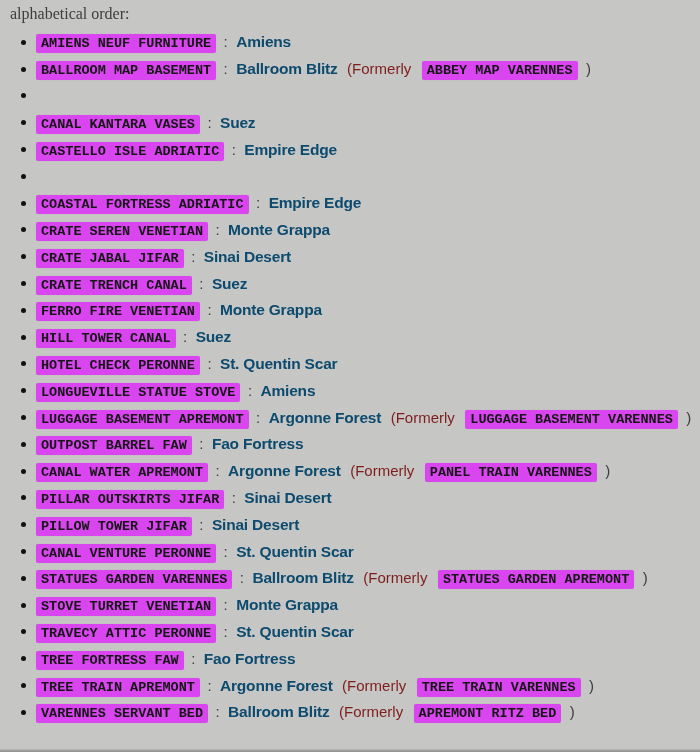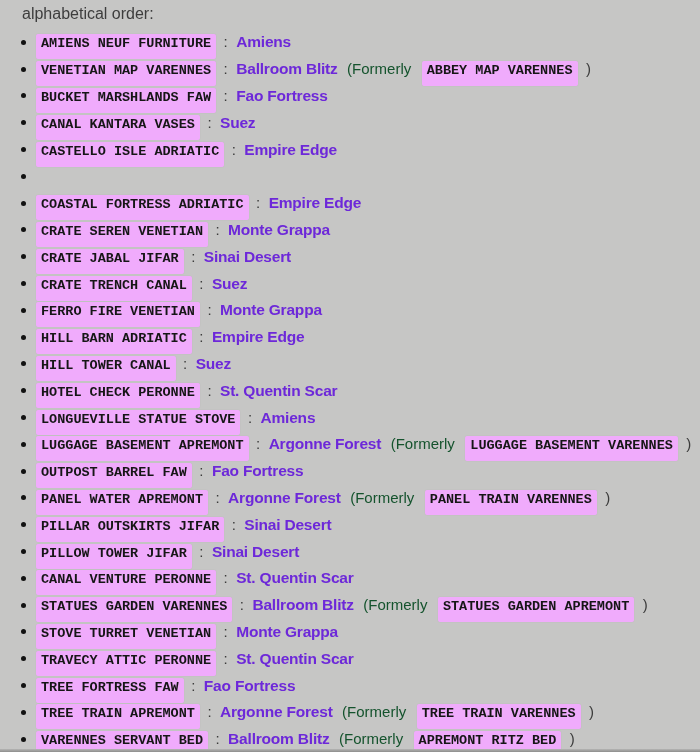--- a/index.html
+++ b/index.html
@@ -9,24 +9,25 @@
   body {
     width: 700px;
     height: 752px;
     overflow: hidden;
     position: relative;
     background: #c6c6c5;
     font-family: "Liberation Sans", sans-serif;
     -webkit-font-smoothing: antialiased;
   }
   .page-header {
-    padding: 3px 0 0 22px;
+    padding: 3px 0 0 10px;
     font-size: 16px;
     line-height: 22px;
     color: #3d3d3d;
+    font-family: Liberation Serif, serif;
   }
   ul.code-list {
     list-style: none;
     margin: 4px 0 0 0;
     padding: 0;
   }
   li.row {
     height: 26.8px;
     display: flex;
     align-items: center;
@@ -42,39 +43,39 @@
   }
   .line {
     display: inline-block;
     white-space: nowrap;
   }
   .code {
     font-family: "Liberation Mono", monospace;
     font-weight: 700;
     font-size: 13.5px;
     color: #161616;
-    background: #f0abfc;
-    padding: 2px 5px 8px 5px;
+    background: #d946ef;
+    padding: 2px 5px 2px 5px;
     border-radius: 2px;
     box-shadow: 0 0 1px rgba(0,0,0,0.12);
   }
   .sep {
     font-size: 15px;
     color: #3c3c3c;
     margin: 0 4px 0 3px;
   }
   .map-name {
     font-size: 15.5px;
     font-weight: 700;
-    color: #6d28d9;
+    color: #0c4a6e;
     letter-spacing: -0.2px;
   }
   .formerly-prefix {
     font-size: 15px;
-    color: #14532d;
+    color: #7f1d1d;
     margin: 0 6px 0 5px;
   }
   .formerly-suffix {
     font-size: 15px;
     color: #3c3c3c;
     margin-left: 4px;
   }
   .bottom-edge {
     position: absolute;
     left: 0;
@@ -96,289 +97,274 @@
       <span class="code">AMIENS NEUF FURNITURE</span>
       <span class="sep">:</span>
       <span class="map-name">Amiens</span>
       
     </span>
   </li>
 
   <li class="row">
     <span class="bullet"></span>
     <span class="line">
-      <span class="code">VENETIAN MAP VARENNES</span>
+      <span class="code">BALLROOM MAP BASEMENT</span>
       <span class="sep">:</span>
       <span class="map-name">Ballroom Blitz</span>
       <span class="formerly">
         <span class="formerly-prefix">(Formerly</span>
         <span class="code formerly-code">ABBEY MAP VARENNES</span>
         <span class="formerly-suffix">)</span>
       </span>
     </span>
   </li>
 
   <li class="row">
     <span class="bullet"></span>
-    <span class="line">
-      <span class="code">BUCKET MARSHLANDS FAW</span>
+  </li>
+
+  <li class="row">
+    <span class="bullet"></span>
+    <span class="line">
+      <span class="code">CANAL KANTARA VASES</span>
+      <span class="sep">:</span>
+      <span class="map-name">Suez</span>
+      
+    </span>
+  </li>
+
+  <li class="row">
+    <span class="bullet"></span>
+    <span class="line">
+      <span class="code">CASTELLO ISLE ADRIATIC</span>
+      <span class="sep">:</span>
+      <span class="map-name">Empire Edge</span>
+      
+    </span>
+  </li>
+
+  <li class="row">
+    <span class="bullet"></span>
+  </li>
+
+  <li class="row">
+    <span class="bullet"></span>
+    <span class="line">
+      <span class="code">COASTAL FORTRESS ADRIATIC</span>
+      <span class="sep">:</span>
+      <span class="map-name">Empire Edge</span>
+      
+    </span>
+  </li>
+
+  <li class="row">
+    <span class="bullet"></span>
+    <span class="line">
+      <span class="code">CRATE SEREN VENETIAN</span>
+      <span class="sep">:</span>
+      <span class="map-name">Monte Grappa</span>
+      
+    </span>
+  </li>
+
+  <li class="row">
+    <span class="bullet"></span>
+    <span class="line">
+      <span class="code">CRATE JABAL JIFAR</span>
+      <span class="sep">:</span>
+      <span class="map-name">Sinai Desert</span>
+      
+    </span>
+  </li>
+
+  <li class="row">
+    <span class="bullet"></span>
+    <span class="line">
+      <span class="code">CRATE TRENCH CANAL</span>
+      <span class="sep">:</span>
+      <span class="map-name">Suez</span>
+      
+    </span>
+  </li>
+
+  <li class="row">
+    <span class="bullet"></span>
+    <span class="line">
+      <span class="code">FERRO FIRE VENETIAN</span>
+      <span class="sep">:</span>
+      <span class="map-name">Monte Grappa</span>
+      
+    </span>
+  </li>
+
+
+  <li class="row">
+    <span class="bullet"></span>
+    <span class="line">
+      <span class="code">HILL TOWER CANAL</span>
+      <span class="sep">:</span>
+      <span class="map-name">Suez</span>
+      
+    </span>
+  </li>
+
+  <li class="row">
+    <span class="bullet"></span>
+    <span class="line">
+      <span class="code">HOTEL CHECK PERONNE</span>
+      <span class="sep">:</span>
+      <span class="map-name">St. Quentin Scar</span>
+      
+    </span>
+  </li>
+
+  <li class="row">
+    <span class="bullet"></span>
+    <span class="line">
+      <span class="code">LONGUEVILLE STATUE STOVE</span>
+      <span class="sep">:</span>
+      <span class="map-name">Amiens</span>
+      
+    </span>
+  </li>
+
+  <li class="row">
+    <span class="bullet"></span>
+    <span class="line">
+      <span class="code">LUGGAGE BASEMENT APREMONT</span>
+      <span class="sep">:</span>
+      <span class="map-name">Argonne Forest</span>
+      <span class="formerly">
+        <span class="formerly-prefix">(Formerly</span>
+        <span class="code formerly-code">LUGGAGE BASEMENT VARENNES</span>
+        <span class="formerly-suffix">)</span>
+      </span>
+    </span>
+  </li>
+
+  <li class="row">
+    <span class="bullet"></span>
+    <span class="line">
+      <span class="code">OUTPOST BARREL FAW</span>
       <span class="sep">:</span>
       <span class="map-name">Fao Fortress</span>
       
     </span>
   </li>
 
   <li class="row">
     <span class="bullet"></span>
     <span class="line">
-      <span class="code">CANAL KANTARA VASES</span>
-      <span class="sep">:</span>
-      <span class="map-name">Suez</span>
-      
-    </span>
-  </li>
-
-  <li class="row">
-    <span class="bullet"></span>
-    <span class="line">
-      <span class="code">CASTELLO ISLE ADRIATIC</span>
-      <span class="sep">:</span>
-      <span class="map-name">Empire Edge</span>
-      
-    </span>
-  </li>
-
-  <li class="row">
-    <span class="bullet"></span>
-  </li>
-
-  <li class="row">
-    <span class="bullet"></span>
-    <span class="line">
-      <span class="code">COASTAL FORTRESS ADRIATIC</span>
-      <span class="sep">:</span>
-      <span class="map-name">Empire Edge</span>
-      
-    </span>
-  </li>
-
-  <li class="row">
-    <span class="bullet"></span>
-    <span class="line">
-      <span class="code">CRATE SEREN VENETIAN</span>
+      <span class="code">CANAL WATER APREMONT</span>
+      <span class="sep">:</span>
+      <span class="map-name">Argonne Forest</span>
+      <span class="formerly">
+        <span class="formerly-prefix">(Formerly</span>
+        <span class="code formerly-code">PANEL TRAIN VARENNES</span>
+        <span class="formerly-suffix">)</span>
+      </span>
+    </span>
+  </li>
+
+  <li class="row">
+    <span class="bullet"></span>
+    <span class="line">
+      <span class="code">PILLAR OUTSKIRTS JIFAR</span>
+      <span class="sep">:</span>
+      <span class="map-name">Sinai Desert</span>
+      
+    </span>
+  </li>
+
+  <li class="row">
+    <span class="bullet"></span>
+    <span class="line">
+      <span class="code">PILLOW TOWER JIFAR</span>
+      <span class="sep">:</span>
+      <span class="map-name">Sinai Desert</span>
+      
+    </span>
+  </li>
+
+  <li class="row">
+    <span class="bullet"></span>
+    <span class="line">
+      <span class="code">CANAL VENTURE PERONNE</span>
+      <span class="sep">:</span>
+      <span class="map-name">St. Quentin Scar</span>
+      
+    </span>
+  </li>
+
+  <li class="row">
+    <span class="bullet"></span>
+    <span class="line">
+      <span class="code">STATUES GARDEN VARENNES</span>
+      <span class="sep">:</span>
+      <span class="map-name">Ballroom Blitz</span>
+      <span class="formerly">
+        <span class="formerly-prefix">(Formerly</span>
+        <span class="code formerly-code">STATUES GARDEN APREMONT</span>
+        <span class="formerly-suffix">)</span>
+      </span>
+    </span>
+  </li>
+
+  <li class="row">
+    <span class="bullet"></span>
+    <span class="line">
+      <span class="code">STOVE TURRET VENETIAN</span>
       <span class="sep">:</span>
       <span class="map-name">Monte Grappa</span>
       
     </span>
   </li>
 
   <li class="row">
     <span class="bullet"></span>
     <span class="line">
-      <span class="code">CRATE JABAL JIFAR</span>
-      <span class="sep">:</span>
-      <span class="map-name">Sinai Desert</span>
-      
-    </span>
-  </li>
-
-  <li class="row">
-    <span class="bullet"></span>
-    <span class="line">
-      <span class="code">CRATE TRENCH CANAL</span>
-      <span class="sep">:</span>
-      <span class="map-name">Suez</span>
-      
-    </span>
-  </li>
-
-  <li class="row">
-    <span class="bullet"></span>
-    <span class="line">
-      <span class="code">FERRO FIRE VENETIAN</span>
-      <span class="sep">:</span>
-      <span class="map-name">Monte Grappa</span>
-      
-    </span>
-  </li>
-
-  <li class="row">
-    <span class="bullet"></span>
-    <span class="line">
-      <span class="code">HILL BARN ADRIATIC</span>
-      <span class="sep">:</span>
-      <span class="map-name">Empire Edge</span>
-      
-    </span>
-  </li>
-
-  <li class="row">
-    <span class="bullet"></span>
-    <span class="line">
-      <span class="code">HILL TOWER CANAL</span>
-      <span class="sep">:</span>
-      <span class="map-name">Suez</span>
-      
-    </span>
-  </li>
-
-  <li class="row">
-    <span class="bullet"></span>
-    <span class="line">
-      <span class="code">HOTEL CHECK PERONNE</span>
+      <span class="code">TRAVECY ATTIC PERONNE</span>
       <span class="sep">:</span>
       <span class="map-name">St. Quentin Scar</span>
       
     </span>
   </li>
 
   <li class="row">
     <span class="bullet"></span>
     <span class="line">
-      <span class="code">LONGUEVILLE STATUE STOVE</span>
-      <span class="sep">:</span>
-      <span class="map-name">Amiens</span>
-      
-    </span>
-  </li>
-
-  <li class="row">
-    <span class="bullet"></span>
-    <span class="line">
-      <span class="code">LUGGAGE BASEMENT APREMONT</span>
+      <span class="code">TREE FORTRESS FAW</span>
+      <span class="sep">:</span>
+      <span class="map-name">Fao Fortress</span>
+      
+    </span>
+  </li>
+
+  <li class="row">
+    <span class="bullet"></span>
+    <span class="line">
+      <span class="code">TREE TRAIN APREMONT</span>
       <span class="sep">:</span>
       <span class="map-name">Argonne Forest</span>
       <span class="formerly">
         <span class="formerly-prefix">(Formerly</span>
-        <span class="code formerly-code">LUGGAGE BASEMENT VARENNES</span>
-        <span class="formerly-suffix">)</span>
-      </span>
-    </span>
-  </li>
-
-  <li class="row">
-    <span class="bullet"></span>
-    <span class="line">
-      <span class="code">OUTPOST BARREL FAW</span>
-      <span class="sep">:</span>
-      <span class="map-name">Fao Fortress</span>
-      
-    </span>
-  </li>
-
-  <li class="row">
-    <span class="bullet"></span>
-    <span class="line">
-      <span class="code">PANEL WATER APREMONT</span>
-      <span class="sep">:</span>
-      <span class="map-name">Argonne Forest</span>
-      <span class="formerly">
-        <span class="formerly-prefix">(Formerly</span>
-        <span class="code formerly-code">PANEL TRAIN VARENNES</span>
-        <span class="formerly-suffix">)</span>
-      </span>
-    </span>
-  </li>
-
-  <li class="row">
-    <span class="bullet"></span>
-    <span class="line">
-      <span class="code">PILLAR OUTSKIRTS JIFAR</span>
-      <span class="sep">:</span>
-      <span class="map-name">Sinai Desert</span>
-      
-    </span>
-  </li>
-
-  <li class="row">
-    <span class="bullet"></span>
-    <span class="line">
-      <span class="code">PILLOW TOWER JIFAR</span>
-      <span class="sep">:</span>
-      <span class="map-name">Sinai Desert</span>
-      
-    </span>
-  </li>
-
-  <li class="row">
-    <span class="bullet"></span>
-    <span class="line">
-      <span class="code">CANAL VENTURE PERONNE</span>
-      <span class="sep">:</span>
-      <span class="map-name">St. Quentin Scar</span>
-      
-    </span>
-  </li>
-
-  <li class="row">
-    <span class="bullet"></span>
-    <span class="line">
-      <span class="code">STATUES GARDEN VARENNES</span>
+        <span class="code formerly-code">TREE TRAIN VARENNES</span>
+        <span class="formerly-suffix">)</span>
+      </span>
+    </span>
+  </li>
+
+  <li class="row">
+    <span class="bullet"></span>
+    <span class="line">
+      <span class="code">VARENNES SERVANT BED</span>
       <span class="sep">:</span>
       <span class="map-name">Ballroom Blitz</span>
       <span class="formerly">
         <span class="formerly-prefix">(Formerly</span>
-        <span class="code formerly-code">STATUES GARDEN APREMONT</span>
-        <span class="formerly-suffix">)</span>
-      </span>
-    </span>
-  </li>
-
-  <li class="row">
-    <span class="bullet"></span>
-    <span class="line">
-      <span class="code">STOVE TURRET VENETIAN</span>
-      <span class="sep">:</span>
-      <span class="map-name">Monte Grappa</span>
-      
-    </span>
-  </li>
-
-  <li class="row">
-    <span class="bullet"></span>
-    <span class="line">
-      <span class="code">TRAVECY ATTIC PERONNE</span>
-      <span class="sep">:</span>
-      <span class="map-name">St. Quentin Scar</span>
-      
-    </span>
-  </li>
-
-  <li class="row">
-    <span class="bullet"></span>
-    <span class="line">
-      <span class="code">TREE FORTRESS FAW</span>
-      <span class="sep">:</span>
-      <span class="map-name">Fao Fortress</span>
-      
-    </span>
-  </li>
-
-  <li class="row">
-    <span class="bullet"></span>
-    <span class="line">
-      <span class="code">TREE TRAIN APREMONT</span>
-      <span class="sep">:</span>
-      <span class="map-name">Argonne Forest</span>
-      <span class="formerly">
-        <span class="formerly-prefix">(Formerly</span>
-        <span class="code formerly-code">TREE TRAIN VARENNES</span>
-        <span class="formerly-suffix">)</span>
-      </span>
-    </span>
-  </li>
-
-  <li class="row">
-    <span class="bullet"></span>
-    <span class="line">
-      <span class="code">VARENNES SERVANT BED</span>
-      <span class="sep">:</span>
-      <span class="map-name">Ballroom Blitz</span>
-      <span class="formerly">
-        <span class="formerly-prefix">(Formerly</span>
         <span class="code formerly-code">APREMONT RITZ BED</span>
         <span class="formerly-suffix">)</span>
       </span>
     </span>
   </li>
 </ul>
 
 <div class="bottom-edge"></div>
 
 </body></html>

